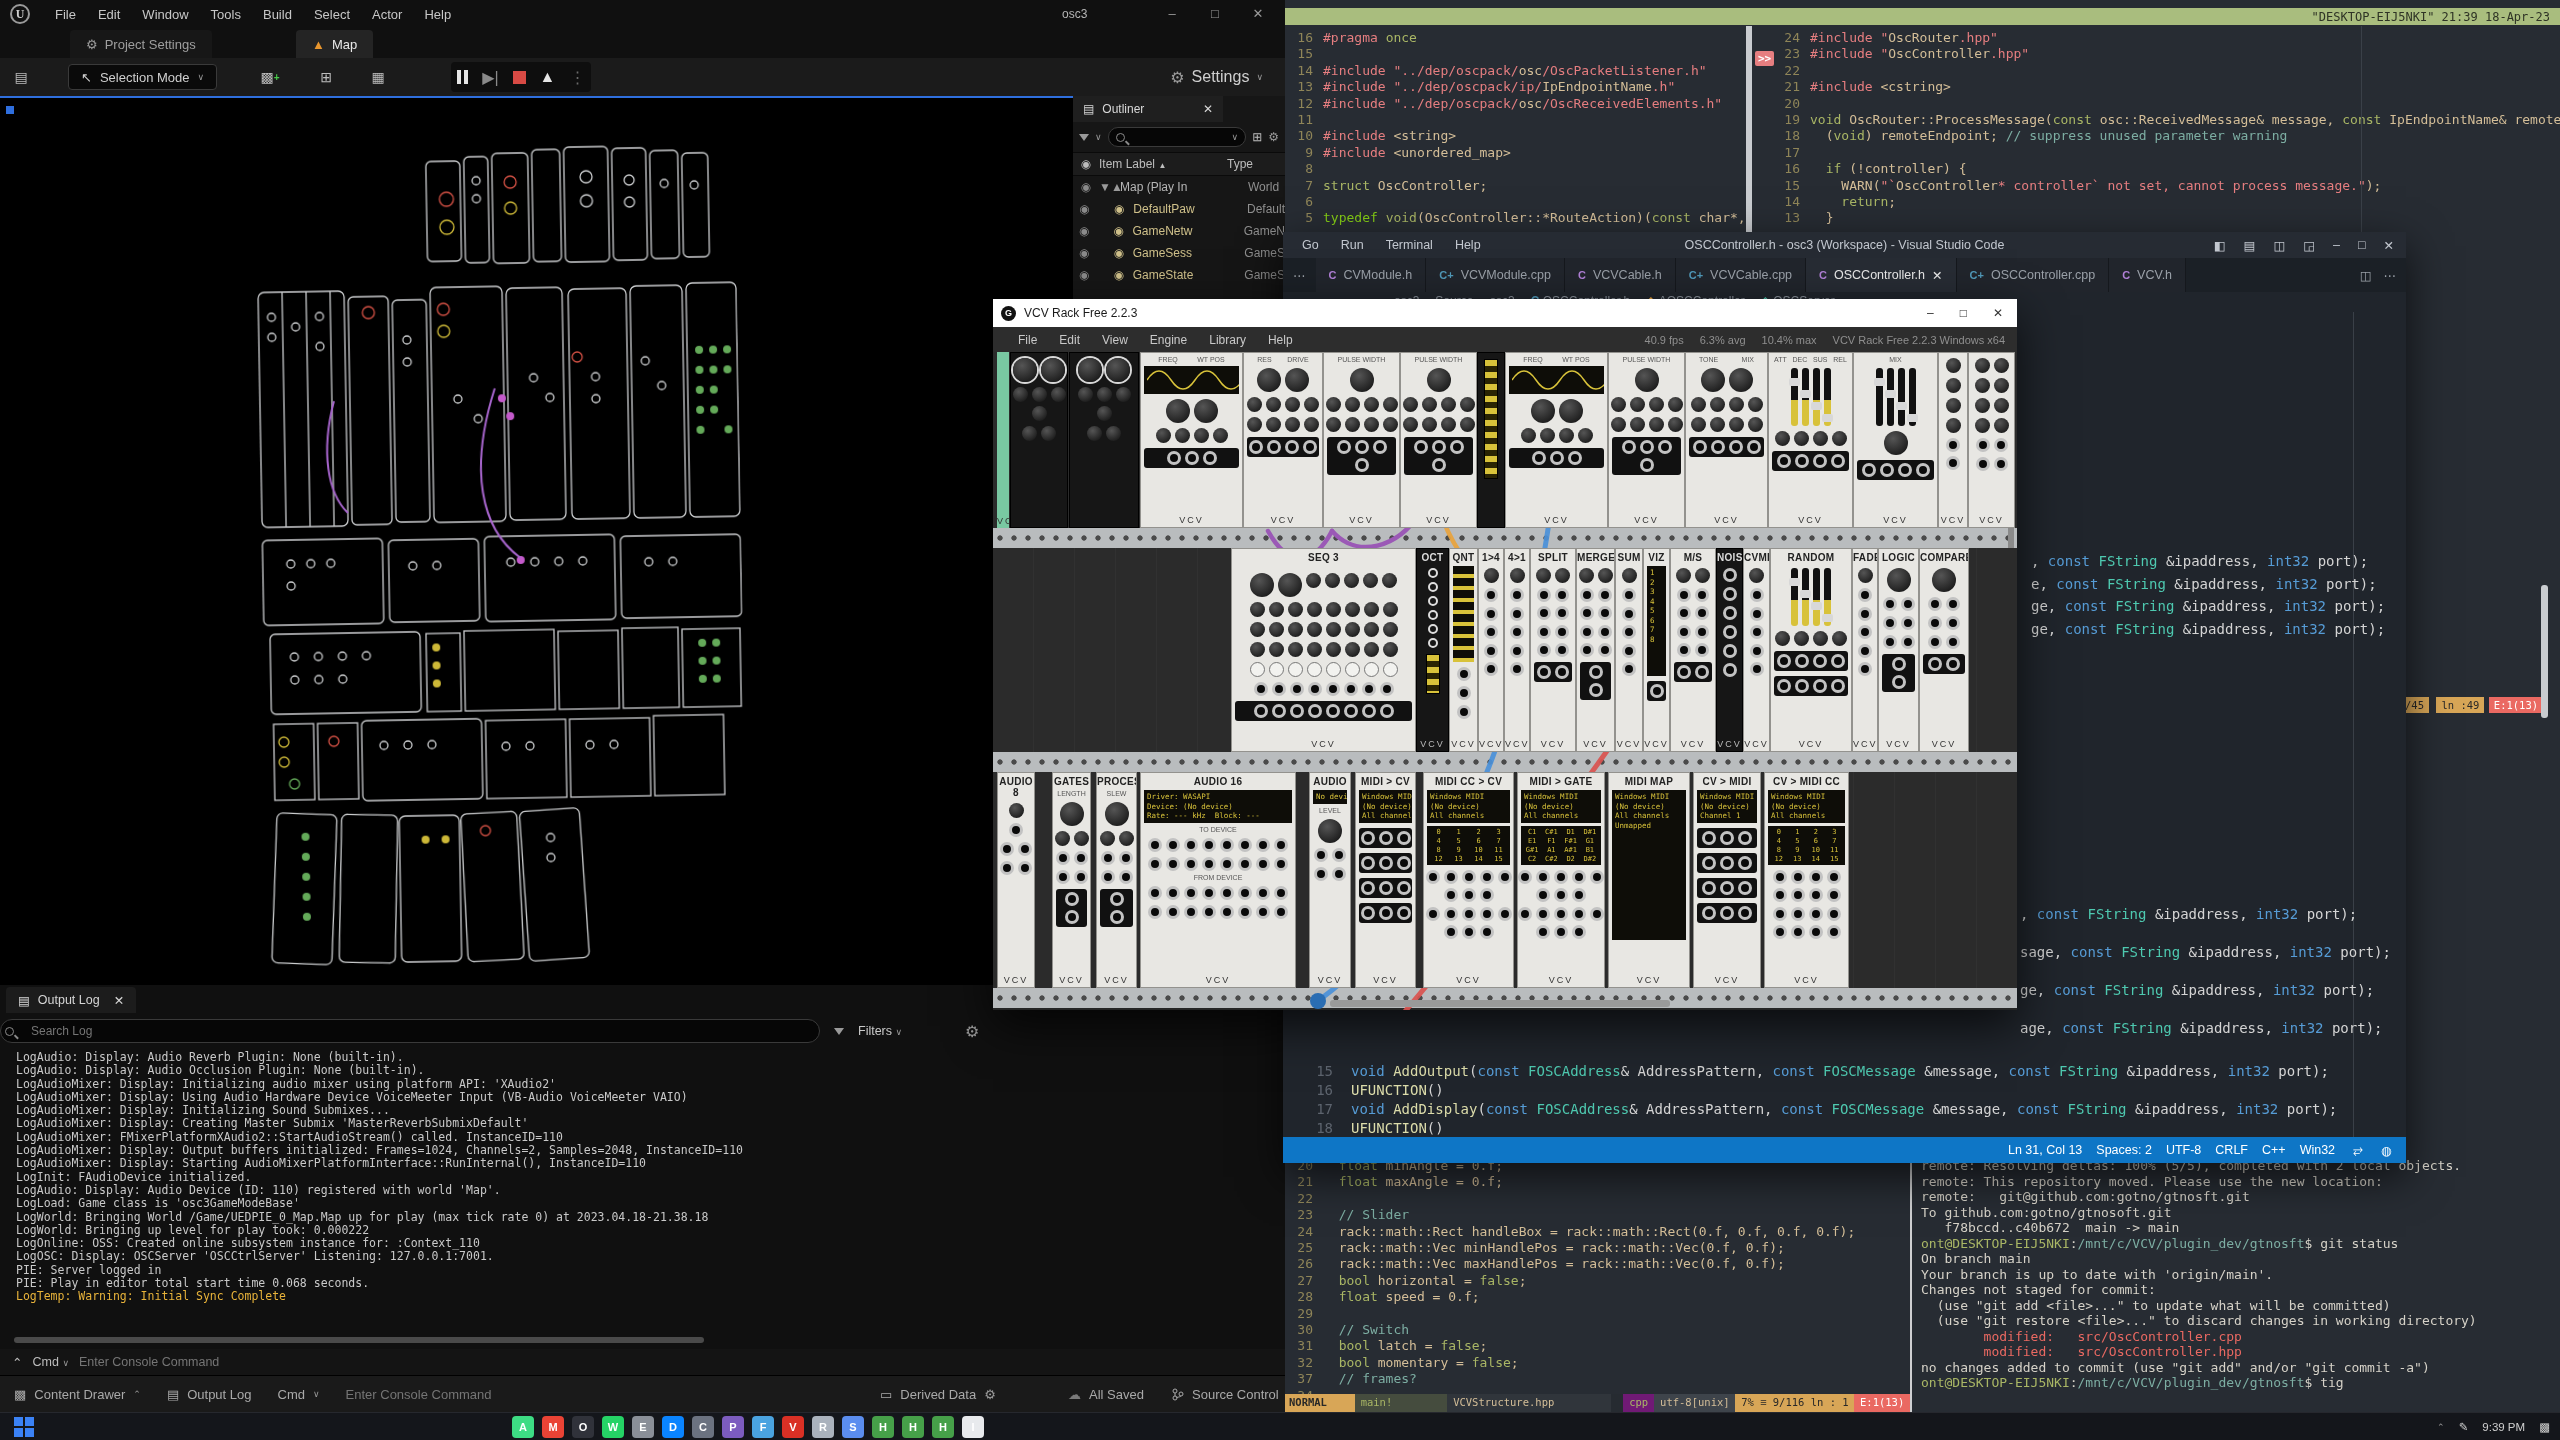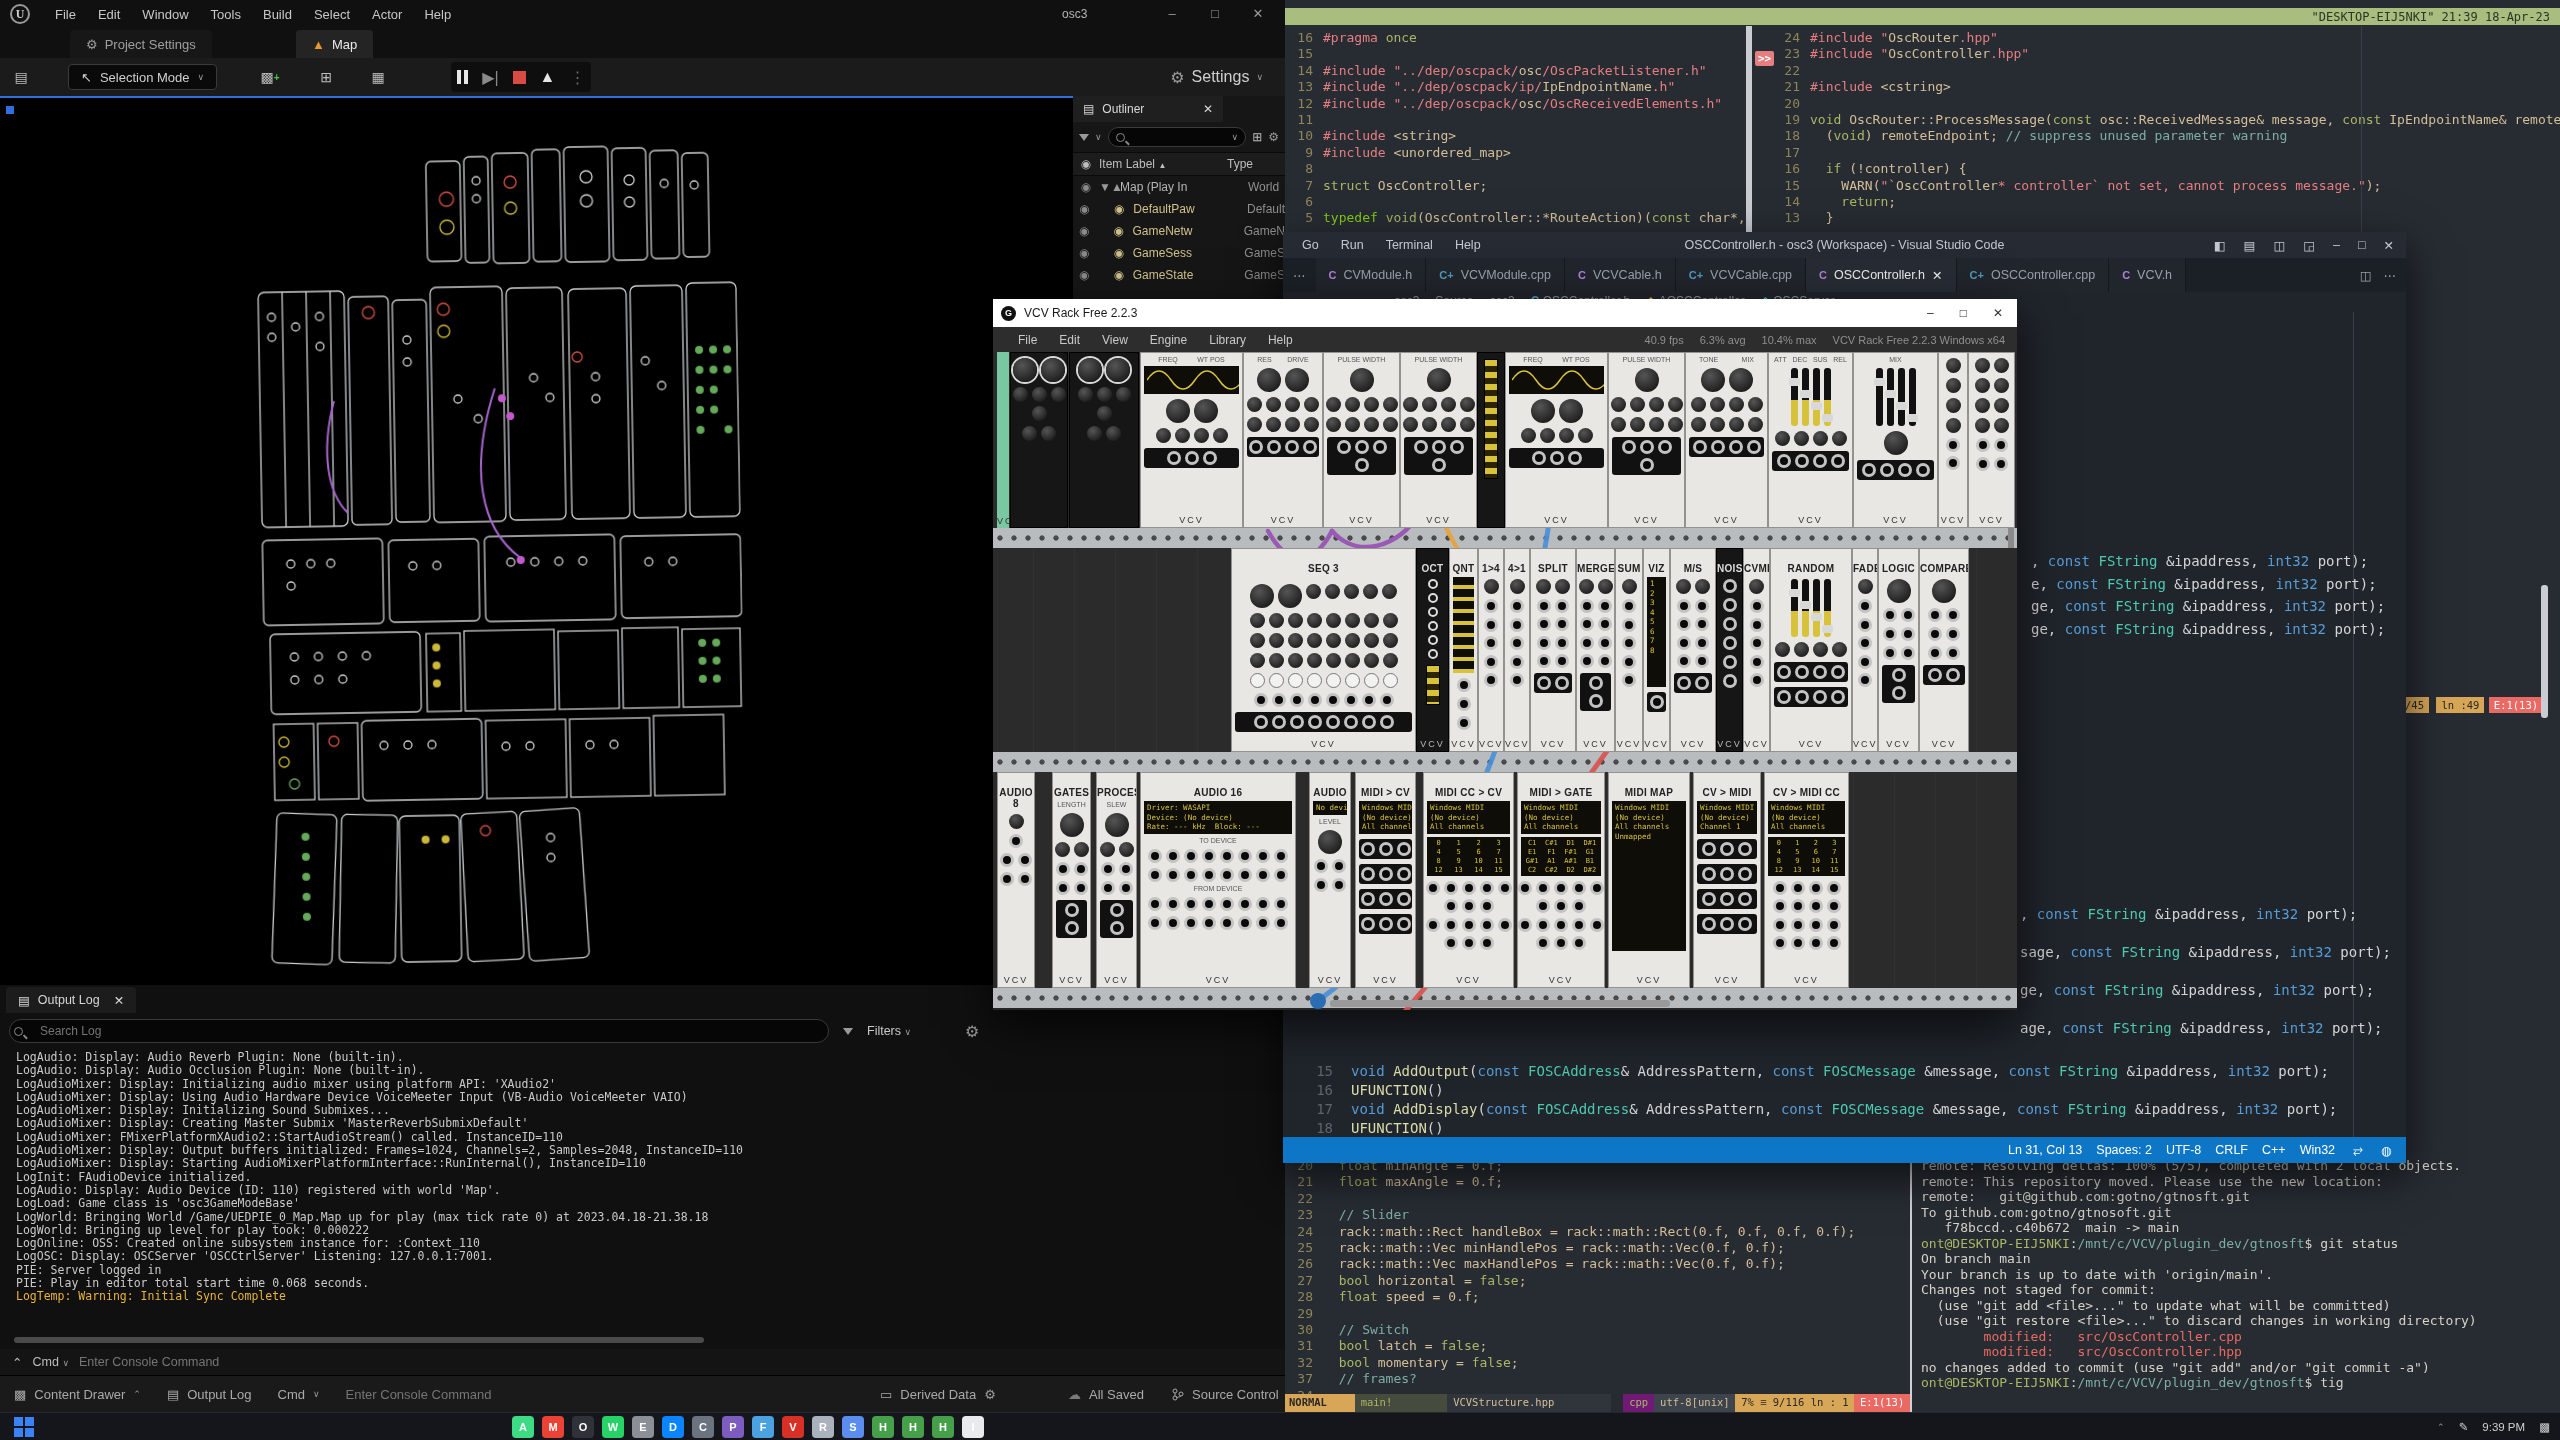--- a/index.html
+++ b/index.html
@@ -41,21 +41,21 @@
   .outliner{left:1073px;top:96px;width:212px;height:206px;background:#161616;font-size:12px;color:#bdbdbd;overflow:hidden}
   .outl-tab{height:26px;display:flex;align-items:center;gap:8px;background:#1f1f1f;width:150px;padding:0 10px;color:#d8d8d8}
   .outl-tools{height:30px;display:flex;align-items:center;gap:6px;padding:0 6px}
   .searchpill{background:#060606;border:1px solid #3a3a3a;border-radius:11px;height:20px;flex:1;display:flex;align-items:center;padding:0 7px;color:#8a8a8a}
   .outl-head{height:24px;display:flex;align-items:center;background:#1c1c1c;border-top:1px solid #0a0a0a;border-bottom:1px solid #0a0a0a}
   .outl-row{height:22px;display:flex;align-items:center;white-space:nowrap}
   .outl-row .lab{color:#cfc08a;width:128px;overflow:hidden}
   .outl-row .typ{color:#8f8f8f}
   .olog{left:0;top:985px;width:1285px;height:390px;background:#101010}
   .olog-tab{position:absolute;left:6px;top:2px;height:26px;background:#1c1c1c;border-radius:4px 4px 0 0;display:flex;align-items:center;gap:8px;padding:0 12px;color:#d6d6d6;font-size:12.5px}
-  .olog-search{position:absolute;left:0;top:30px;width:100%;height:32px;display:flex;align-items:center;gap:14px;padding:0 14px}
+  .olog-search{position:absolute;left:0;top:30px;width:100%;height:32px;display:flex;align-items:center;gap:14px;padding:0 5px}
   .olog-search input{background:#060606;border:1px solid #3a3a3a;border-radius:12px;height:24px;width:820px;color:#bbb;padding:0 30px;font-size:12px;outline:none}
   .loglines{position:absolute;left:16px;top:66px;right:8px;height:281px;overflow:hidden}
   .logline{white-space:pre;font:11.5px/13.3px "DejaVu Sans Mono",monospace;color:#c9c9c9}
   .logline.warn{color:#e8b33a}
   .hscroll{position:absolute;left:14px;top:352px;width:690px;height:6px;background:#4a4a4a;border-radius:3px}
   .cmdrow{position:absolute;left:0;top:364px;width:100%;height:26px;display:flex;align-items:center;gap:10px;padding:0 12px;color:#bdbdbd;font-size:12.5px;background:#141414}
   .cmdrow input{background:transparent;border:none;color:#9a9a9a;font-size:12.5px;outline:none;width:400px}
   .uestatus{left:0;top:1375px;width:1285px;height:37px;background:#1a1a1a;border-top:1px solid #000;display:flex;align-items:center;color:#a9a9a9;font-size:13px}
   .uestatus .it{display:flex;align-items:center;gap:8px;margin-right:26px;white-space:nowrap}
   
@@ -73,21 +73,21 @@
   
   .vcv{left:993px;top:299px;width:1024px;height:711px;box-shadow:0 16px 44px rgba(0,0,0,.7)}
   .vcv-title{height:28px;background:#fff;display:flex;align-items:center;color:#1a1a1a;font-size:12px}
   .vcv-menu{height:25px;background:#2d2d2d;display:flex;align-items:center;color:#c9c9c9;font-size:12px}
   .vcv-menu .mi{padding:0 12px}
   .rack{position:absolute;left:0;top:53px;width:1024px;height:658px;background:#262626;overflow:hidden}
   .rrow{position:absolute;left:0;width:1024px;background:repeating-linear-gradient(90deg,#2b2b2b 0 40px,#313131 40px 41px)}
   .rail{position:absolute;left:0;width:1024px;height:20px;background:#b9bcbe;background-image:radial-gradient(circle at 7px 10px,#4a4a4a 2.3px,transparent 3px);background-size:14px 20px}
   .mod{position:absolute;top:0;height:100%;background:#e8e7e3;border:1px solid #93928e;color:#222;overflow:hidden;text-align:center}
   .mod.dark{background:#161616;color:#ddd;border-color:#000}
-  .mod h4{font:bold 10px "Liberation Sans",sans-serif;padding-top:14px;letter-spacing:.3px}
+  .mod h4{font:bold 10px "Liberation Sans",sans-serif;padding-top:3px;letter-spacing:.3px}
   .mod .sub{font-size:7px;color:#555;margin-top:3px;white-space:pre}
   .mod .vcvb{position:absolute;bottom:2px;left:0;width:100%;font:9px "Liberation Sans",sans-serif;letter-spacing:2px;color:#333}
   .mod.dark .vcvb{color:#bbb}
   .krow{display:flex;justify-content:center;flex-wrap:wrap;gap:4px;margin-top:5px}
   .kb{width:15px;height:15px;border-radius:50%;background:radial-gradient(circle at 38% 32%,#555,#0c0c0c);flex:none}
   .kb.big{width:24px;height:24px}
   .kb.ring{box-shadow:0 0 0 2px #d8d8d8}
   .jk{width:14px;height:14px;border-radius:50%;background:#0a0a0a;border:3px solid #c2c2c2;flex:none}
   .jstrip{background:#111;border-radius:3px;margin:5px 3px 0;padding:3px 1px;display:flex;justify-content:center;gap:4px;flex-wrap:wrap}
   .scr{background:#0e0d08;color:#d8c23a;font:7.5px/9.5px "DejaVu Sans Mono",monospace;text-align:left;padding:2px 3px;margin:3px 3px 0;white-space:pre;overflow:hidden}

